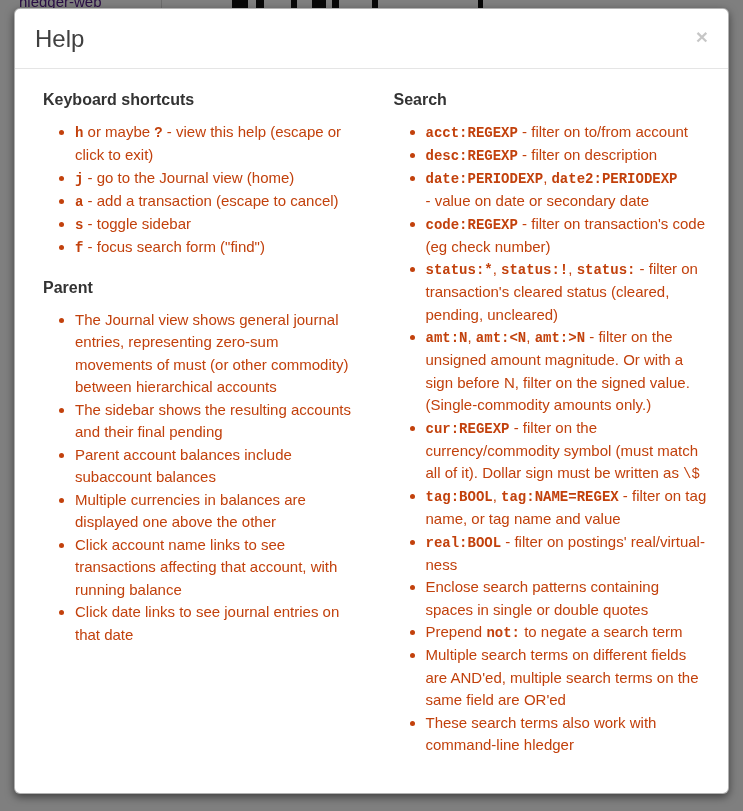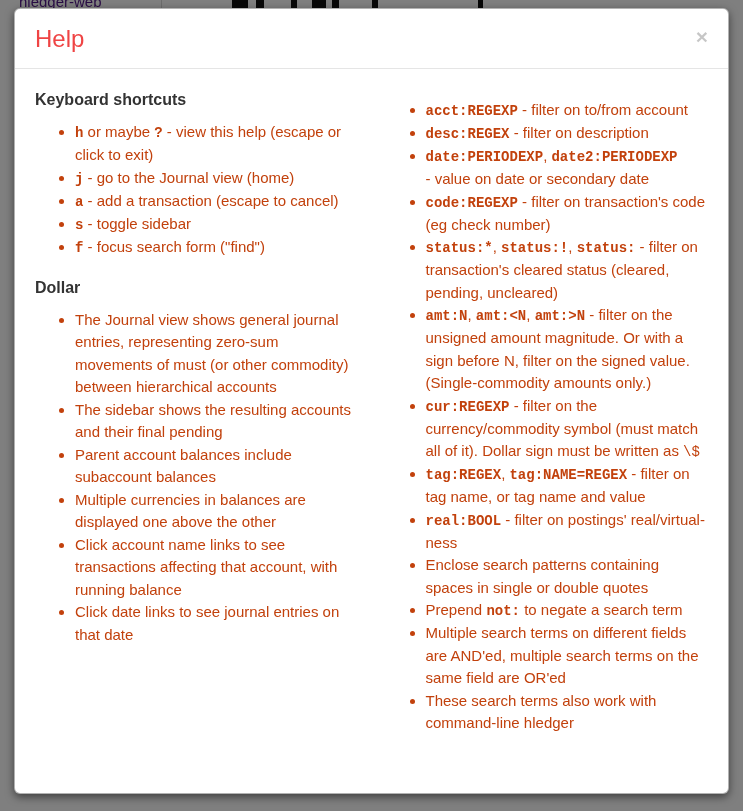--- a/index.html
+++ b/index.html
@@ -30,37 +30,37 @@
     border-radius: 6px;
     box-shadow: 0 3px 9px rgba(0,0,0,0.5);
     overflow: hidden;
   }
   .modal-header {
     height: 60px;
     padding: 16px 20px 13px 20px;
     border-bottom: 1px solid #e5e5e5;
   }
   .modal-title {
-    font-size: 24px; font-weight: 400; line-height: 28px; color: #ef4444;
+    font-size: 24px; font-weight: 400; line-height: 28px; color: #404040;
   }
   .close-btn {
     float: right;
     background: none; border: 0;
     font-size: 21px; font-weight: 700; line-height: 20px;
     color: #000; opacity: 0.22;
     cursor: pointer; margin-top: 2px;
     font-family: "Liberation Sans", sans-serif;
   }
   .modal-body { display: flex; padding: 20px; }
   .col { width: 50%; }
   .col-left  { padding-right: 15px; }
   .col-right { padding-left: 14px; }
   .section-heading {
     font-size: 16px; font-weight: 700; color: #333;
-    line-height: 22px; margin: 0 0 10px 0;
+    line-height: 22px; margin: 0 0 10px 8px;
   }
   ul.help-list { margin: 10px 0 18px 0; padding-left: 40px; }
   ul.help-list li {
     font-size: 15px; line-height: 1.5; color: #c2410c;
     list-style-type: disc;
   }
   .code { font-family: "Liberation Mono", monospace; font-size: 14px; }
   .code.b { font-weight: 700; }
   .nw { white-space: nowrap; }
 </style>
@@ -89,40 +89,41 @@
   <div class="modal-body">
     <div class="col col-left">
       <h4 class="section-heading">Keyboard shortcuts</h4>
       <ul class="help-list">
           <li><span class="code b">h</span> or maybe <span class="code b">?</span> - view this help (escape or click to exit)</li>
           <li><span class="code b">j</span> - go to the Journal view (home)</li>
           <li><span class="code b">a</span> - add a transaction (escape to cancel)</li>
           <li><span class="code b">s</span> - toggle sidebar</li>
           <li><span class="code b">f</span> - focus search form ("find")</li>
         </ul>
-      <h4 class="section-heading">Dollar</h4>
+      <h4 class="section-heading">Parent</h4>
       <ul class="help-list">
           <li>The Journal view shows general journal entries, representing zero-sum movements of must (or other commodity) between hierarchical accounts</li>
           <li>The sidebar shows the resulting accounts and their final pending</li>
           <li>Parent account balances include subaccount balances</li>
           <li>Multiple currencies in balances are displayed one above the other</li>
           <li>Click account name links to see transactions affecting that account, with running balance</li>
           <li>Click date links to see journal entries on that date</li>
         </ul>
     </div>
     <div class="col col-right">
+      <h4 class="section-heading">Search</h4>
       <ul class="help-list">
           <li><span class="code b">acct:REGEXP</span> - filter on to/from account</li>
-          <li><span class="code b">desc:REGEX</span> - filter on description</li>
+          <li><span class="code b">desc:REGEXP</span> - filter on description</li>
           <li><span class="code b">date:PERIODEXP</span>, <span class="code b">date2:PERIODEXP</span> <span class="nw">- value</span> on date or secondary date</li>
           <li><span class="code b">code:REGEXP</span> - filter on transaction's code (eg check number)</li>
           <li><span class="code b">status:*</span>, <span class="code b">status:!</span>, <span class="code b">status:</span> - filter on transaction's cleared status (cleared, pending, uncleared)</li>
           <li><span class="code b">amt:N</span>, <span class="code b">amt:&lt;N</span>, <span class="code b">amt:&gt;N</span> - filter on the unsigned amount magnitude. Or with a sign before N, filter on the signed value. (Single-commodity amounts only.)</li>
           <li><span class="code b">cur:REGEXP</span> - filter on the currency/commodity symbol (must match all of it). Dollar sign must be written as <span class="code">\$</span></li>
-          <li><span class="code b">tag:REGEX</span>, <span class="code b">tag:NAME=REGEX</span> - filter on tag name, or tag name and value</li>
+          <li><span class="code b">tag:BOOL</span>, <span class="code b">tag:NAME=REGEX</span> - filter on tag name, or tag name and value</li>
           <li><span class="code b">real:BOOL</span> - filter on postings' real/virtual-ness</li>
           <li>Enclose search patterns containing spaces in single or double quotes</li>
           <li>Prepend <span class="code b">not:</span> to negate a search term</li>
           <li>Multiple search terms on different fields are AND'ed, multiple search terms on the same field are OR'ed</li>
           <li>These search terms also work with command-line hledger</li>
         </ul>
     </div>
   </div>
 </div>
 

